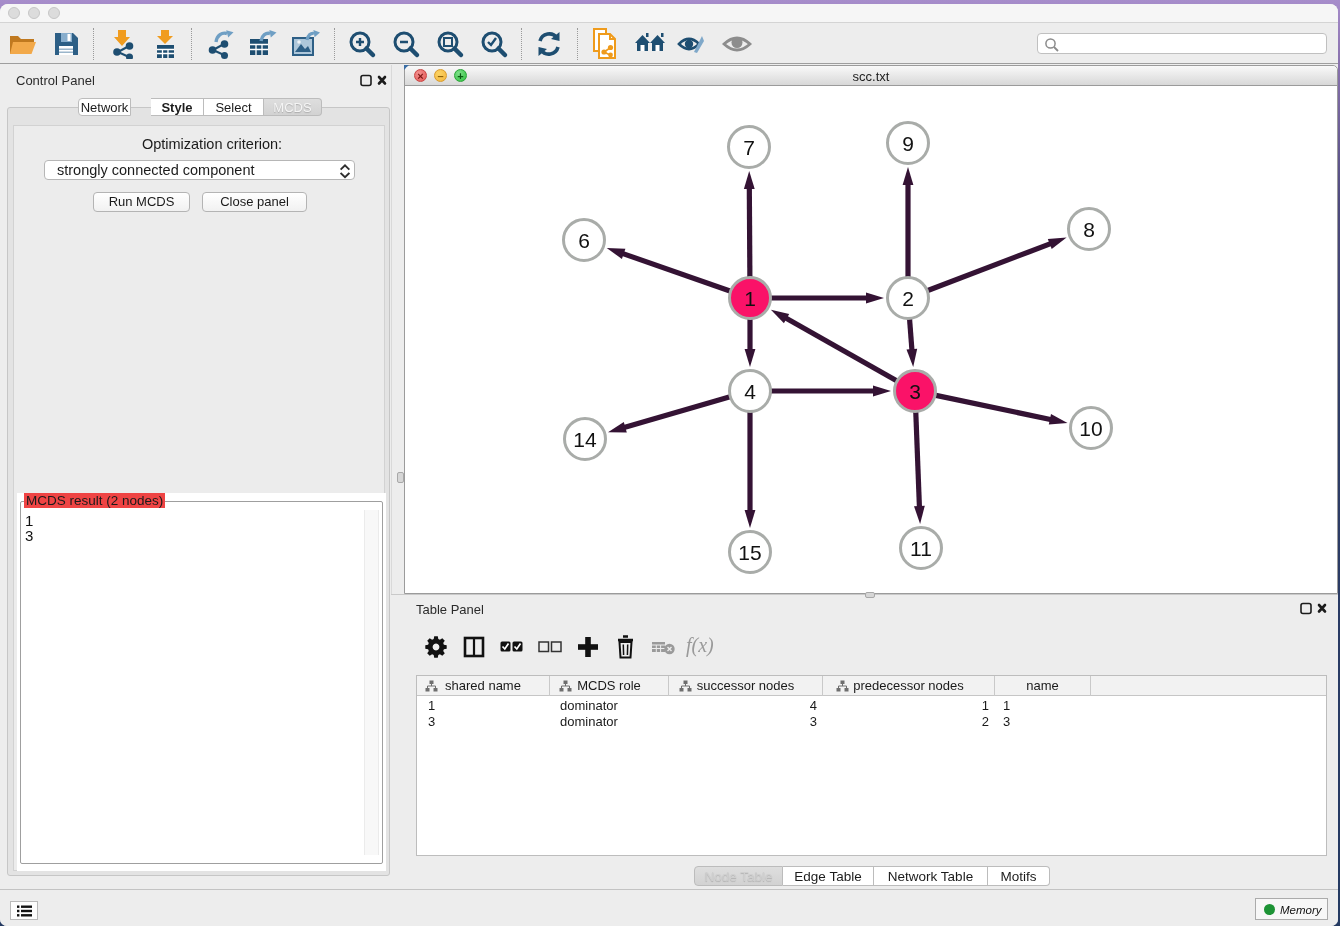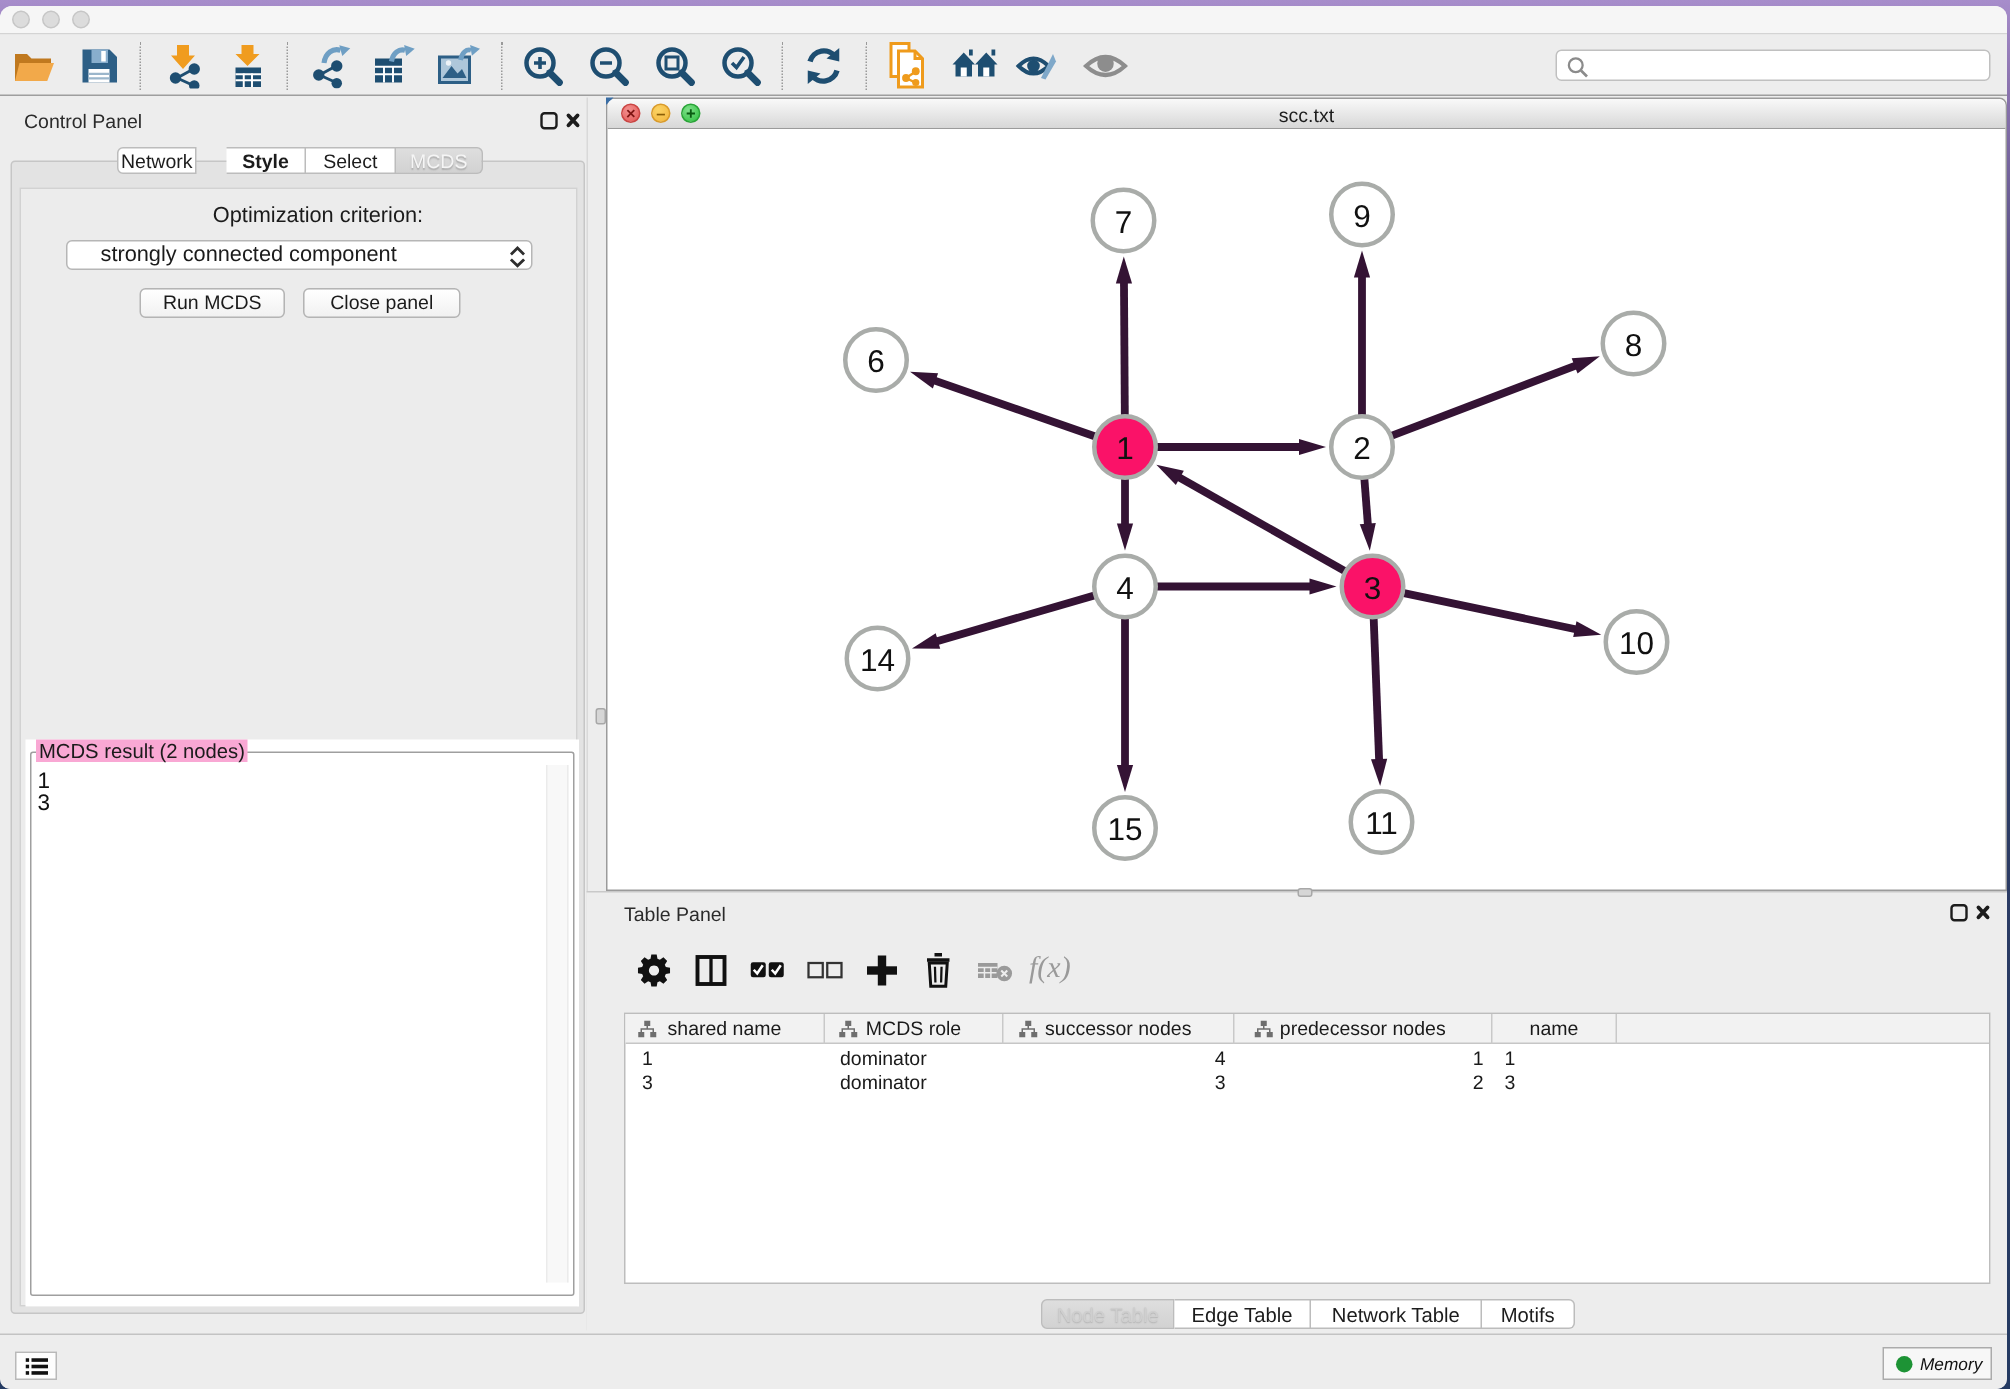--- a/index.html
+++ b/index.html
@@ -12,25 +12,25 @@
 .toolbar { position:absolute; left:0; top:19px; width:100%; height:41px; background:#ededed; border-bottom:1px solid #9e9e9e; }
 .tb-sep { position:absolute; top:5px; height:32px; border-left:1px dotted #9a9a9a; }
 .searchbox { position:absolute; left:1037px; top:29px; width:290px; height:21px; background:#fff; border:1px solid #c0c0c0; border-radius:4px; }
 
 .cp-h { position:absolute; left:16px; top:69px; font-size:13px; color:#2b2b2b; }
 .tabs { position:absolute; top:94px; height:18px; font-size:13px; }
 .tab { position:absolute; top:0; height:18px; background:#fff; border:1px solid #bcbcbc; color:#1c1c1c; text-align:center; line-height:17px; }
 .cp-box { position:absolute; left:7px; top:103px; width:383px; height:769px; background:#e3e3e3; border:1px solid #c6c6c6; border-radius:3px; }
 .cp-inner { position:absolute; left:5px; top:17px; width:372px; height:746px; background:#ececec; border:1px solid #d2d2d2; }
 .opt-label { position:absolute; left:0; top:132px; width:398px; text-align:center; font-size:14.5px; color:#1b1b1b;margin-left:13px; }
-.dropdown { position:absolute; left:44px; top:156px; width:311px; height:20px; background:#fff; border:1px solid #b6b6b6; border-radius:4px; font-size:14.5px; color:#1b1b1b; line-height:18px; padding-left:22px; }
+.dropdown { position:absolute; left:44px; top:156px; width:311px; height:20px; background:#fff; border:1px solid #b6b6b6; border-radius:4px; font-size:14.5px; color:#1b1b1b; line-height:18px; padding-left:12px; }
 .btn { position:absolute; top:188px; height:20px; background:linear-gradient(#ffffff,#f1f1f1); border:1px solid #b4b4b4; border-radius:4px; font-size:13px; color:#1b1b1b; text-align:center; line-height:18px; }
 .mcds-res { position:absolute; left:17px; top:489px; width:369px; height:378px; background:#fff; }
 .mcds-eb { position:absolute; left:3px; top:8px; width:363px; height:363px; border:1px solid #9f9f9f; border-radius:2px; }
-.mcds-lab { position:absolute; left:7px; top:0px; background:#f9a8d4; padding:0 2px; font-size:13.5px; color:#1b1b1b; }
+.mcds-lab { position:absolute; left:7px; top:0px; background:#ef4444; padding:0 2px; font-size:13.5px; color:#1b1b1b; }
 .mcds-ta { position:absolute; left:8px; top:20px; font-size:15px; color:#111; line-height:15px; }
 .mcds-sb { position:absolute; left:347px; top:17px; width:15px; height:345px; background:#f8f8f8; border-left:1px solid #ebebeb; border-right:1px solid #ebebeb; }
 
 .frame { position:absolute; left:404px; top:61px; width:934px; height:529px; border:1px solid #9b9b9b; border-radius:5px 5px 0 0; background:#fff; }
 .frame-tb { position:absolute; left:0; top:0; width:100%; height:20px; background:linear-gradient(#f9f9f9,#d8d8d8); border-bottom:1px solid #9b9b9b; border-radius:5px 5px 0 0; }
 .ftl { position:absolute; top:3px; width:13px; height:13px; border-radius:50%; font-size:11px; font-weight:700; text-align:center; line-height:13px; }
 .frame-title { position:absolute; top:3px; width:100%; text-align:center; font-size:13px; color:#1c1c1c; }
 
 .tp { position:absolute; left:391px; top:590px; width:947px; height:296px; background:#ededed; border-top:1px solid #c9c9c9; }
 .tp-h { position:absolute; left:25px; top:7px; font-size:13px; color:#2b2b2b; }
@@ -344,21 +344,21 @@
         <path d="M15.5 6 L19.5 10 M19.5 6 L15.5 10" stroke="#ededed" stroke-width="1.4"></path>
       </svg>
     <div style="position:absolute;left:686px;top:630px;font-family:'Liberation Serif',serif;font-style:italic;font-size:20px;color:#9a9a9a;">f(x)</div>
   </div>
   <div class="tbl" id="tbl">
     <div class="tbl-head">
       <div class="th" style="left:0;width:133px;">shared name</div>
       <div class="th" style="left:133.5px;width:118px;">MCDS role</div>
       <div class="th" style="left:252.5px;width:153px;">successor nodes</div>
       <div class="th" style="left:406px;width:172px;">predecessor nodes</div>
-      <div class="th" style="left:578.5px;width:82px;">name</div>
+      <div class="th" style="left:578.5px;width:95px;">name</div>
       <svg class="th-ic" style="left:8px;" width="13" height="12">
           <rect x="4.5" y="0.5" width="4" height="3.5" fill="#6e6e6e"></rect>
           <rect x="0.5" y="8" width="4" height="3.5" fill="#6e6e6e"></rect>
           <rect x="8.5" y="8" width="4" height="3.5" fill="#6e6e6e"></rect>
           <path d="M6.5 4 L6.5 6 M2.5 8 L2.5 6 L10.5 6 L10.5 8" fill="none" stroke="#6e6e6e" stroke-width="1"></path>
         </svg>
       <svg class="th-ic" style="left:142px;" width="13" height="12">
           <rect x="4.5" y="0.5" width="4" height="3.5" fill="#6e6e6e"></rect>
           <rect x="0.5" y="8" width="4" height="3.5" fill="#6e6e6e"></rect>
           <rect x="8.5" y="8" width="4" height="3.5" fill="#6e6e6e"></rect>

